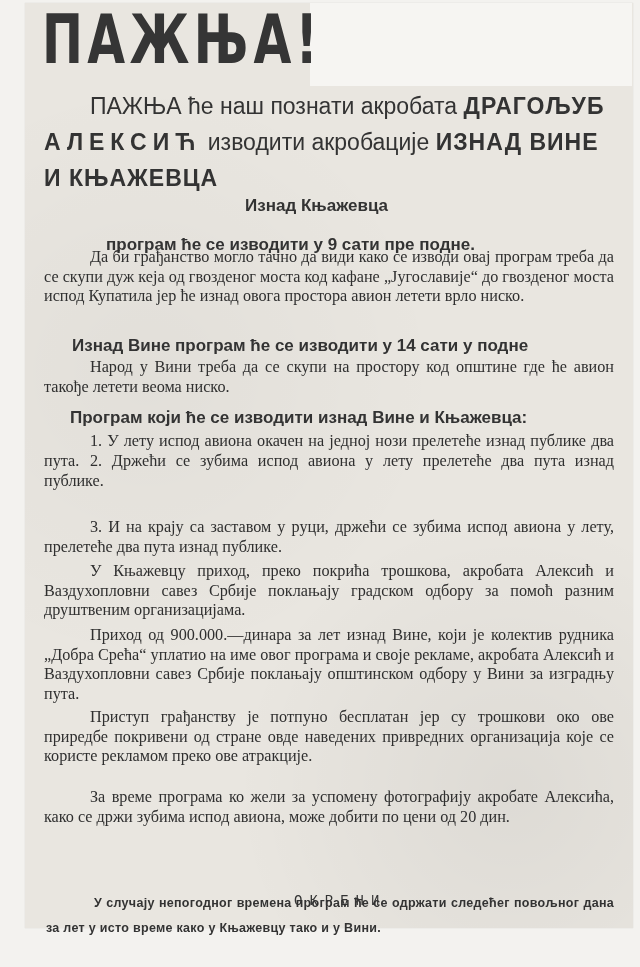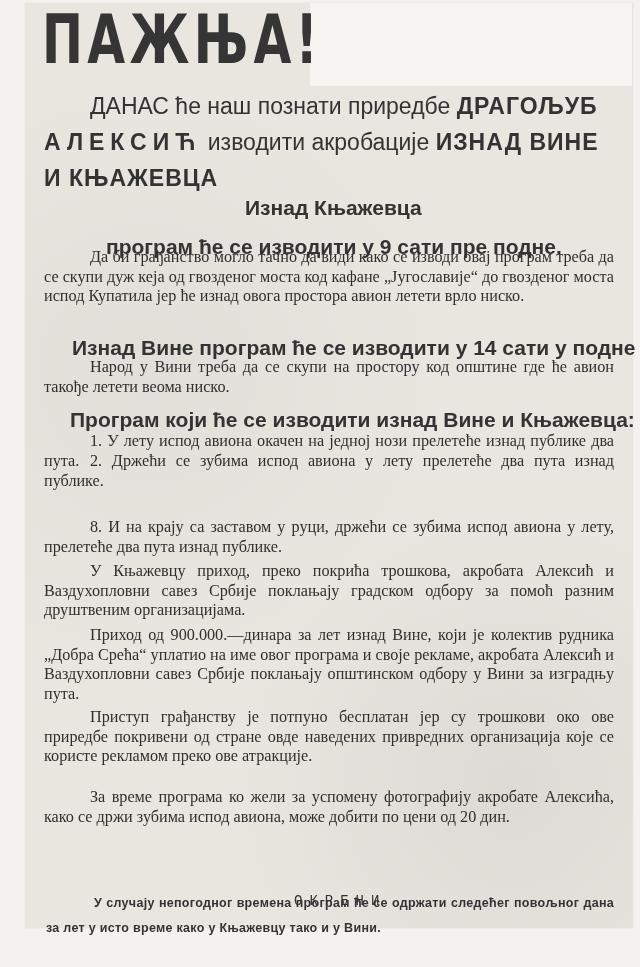--- a/index.html
+++ b/index.html
@@ -27,21 +27,21 @@
     color:#353535;
   }
   .lead {
     position:absolute; left:44px; width:570px;
     font-family:"Liberation Sans", sans-serif; font-size:23px; line-height:36px;
     color:#333;
   }
   .lead .b { font-weight:bold; letter-spacing:1px; }
   .h {
     position:absolute; font-family:"Liberation Sans", sans-serif; font-weight:bold;
-    font-size:21px; color:#333; white-space:nowrap;
+    font-size:17px; color:#333; white-space:nowrap;
   }
   .p {
     position:absolute; left:44px; width:570px;
     font-family:"Liberation Serif", serif; font-size:16.2px; line-height:19.6px;
     color:#2f2f2f; text-align:justify;
   }
   .p .ind { display:inline-block; width:46px; }
   .note {
     position:absolute; left:46px; width:568px;
     font-family:"Liberation Sans", sans-serif; font-weight:bold;
@@ -55,39 +55,39 @@
 </style>
 </head>
 <body>
 
 <div class="paper"></div>
 <div class="patch"></div>
 
 <div class="title">ПАЖЊА!</div>
 
 <div class="lead" style="top:88px;">
-  <span style="display:inline-block;width:46px;"></span><span>ДАНАС ће наш познати приредбе</span>
+  <span style="display:inline-block;width:46px;"></span><span>ПАЖЊА ће наш познати акробата</span>
   <span class="b">ДРАГОЉУБ</span>
   <span class="b" style="letter-spacing:6px;">АЛЕКСИЋ</span>
   <span>изводити акробације</span>
   <span class="b">ИЗНАД ВИНЕ И КЊАЖЕВЦА</span>
 </div>
 
 <div class="h" style="left:245px; top:196px;">Изнад Књажевца</div>
 <div class="h" style="left:106px; top:226px;margin-top:9px;">програм ће се изводити у 9 сати пре подне.</div>
 <div class="p" style="top:248px;"><span class="ind"></span><span>Да би грађанство могло тачно да види како се изводи овај програм треба да се скупи дуж кеја од гвозденог моста код кафане „Југославије“ до гвозденог моста испод Купатила јер ће изнад овога простора авион летети врло ниско.</span></div>
 
 <div class="h" style="left:72px; top:336px;">Изнад Вине програм ће се изводити у 14 сати у подне</div>
 <div class="p" style="top:358px;"><span class="ind"></span><span>Народ у Вини треба да се скупи на простору код општине где ће авион такође летети веома ниско.</span></div>
 
 <div class="h" style="left:70px; top:408px;">Програм који ће се изводити изнад Вине и Књажевца:</div>
 
 <div class="p" style="top:432px;"><span class="ind"></span><span>1. У лету испод авиона окачен на једној нози прелетеће изнад публике два пута.</span></div>
 <div class="p" style="top:452px;"><span class="ind"></span><span>2. Држећи се зубима испод авиона у лету прелетеће два пута изнад публике.</span></div>
-<div class="p" style="top:518px;"><span class="ind"></span><span>8. И на крају са заставом у руци, држећи се зубима испод авиона у лету, прелетеће два пута изнад публике.</span></div>
+<div class="p" style="top:518px;"><span class="ind"></span><span>3. И на крају са заставом у руци, држећи се зубима испод авиона у лету, прелетеће два пута изнад публике.</span></div>
 
 <div class="p" style="top:562px;"><span class="ind"></span><span>У Књажевцу приход, преко покрића трошкова, акробата Алексић и Ваздухопловни савез Србије поклањају градском одбору за помоћ разним друштвеним организацијама.</span></div>
 <div class="p" style="top:626px;"><span class="ind"></span><span>Приход од 900.000.—динара за лет изнад Вине, који је колектив рудника „Добра Срећа“ уплатио на име овог програма и своје рекламе, акробата Алексић и Ваздухопловни савез Србије поклањају општинском одбору у Вини за изградњу пута.</span></div>
 <div class="p" style="top:708px;"><span class="ind"></span><span>Приступ грађанству је потпуно бесплатан јер су трошкови око ове приредбе покривени од стране овде наведених привредних организација које се користе рекламом преко ове атракције.</span></div>
 <div class="p" style="top:788px;"><span class="ind"></span><span>За време програма ко жели за успомену фотографију акробате Алексића, како се држи зубима испод авиона, може добити по цени од 20 дин.</span></div>
 
 <div class="note" style="top:848px;margin-top:43px;"><span style="display:inline-block;width:48px;"></span><span>У случају непогодног времена програм ће се одржати следећег повољног дана за лет у исто време како у Књажевцу тако и у Вини.</span></div>
 
 <div class="turn">ОКРЕНИ</div>
 

